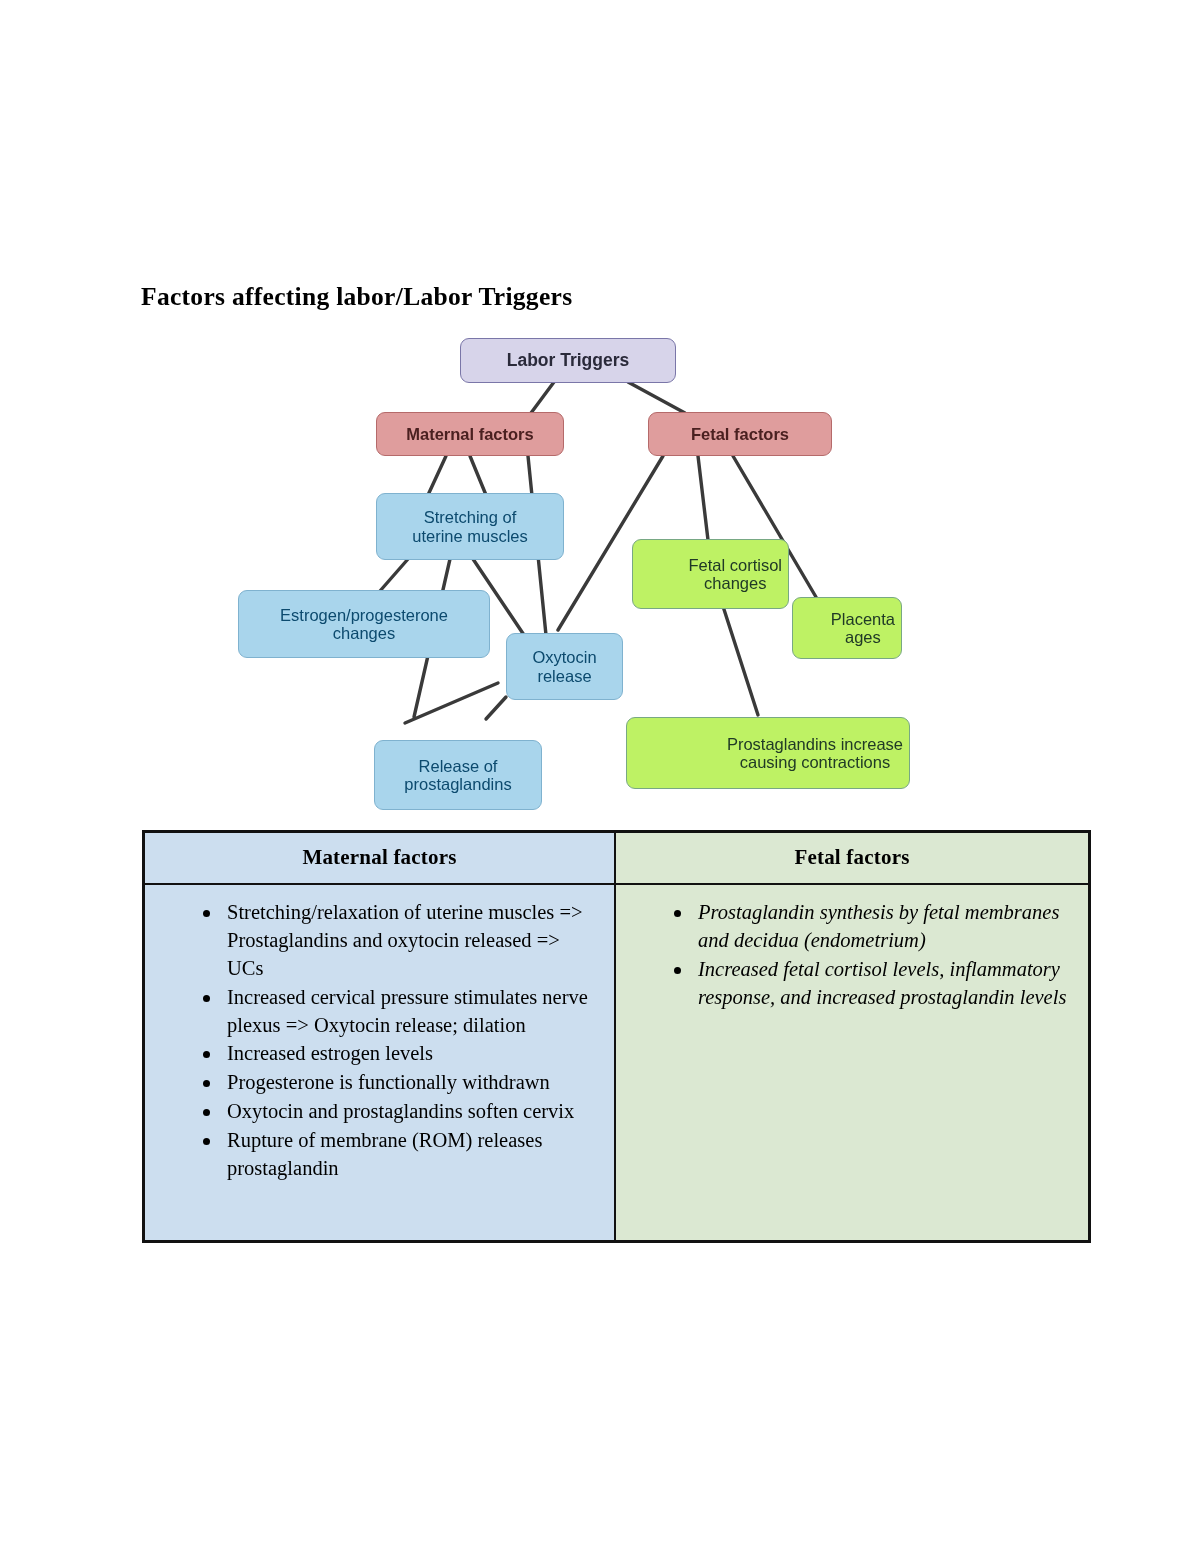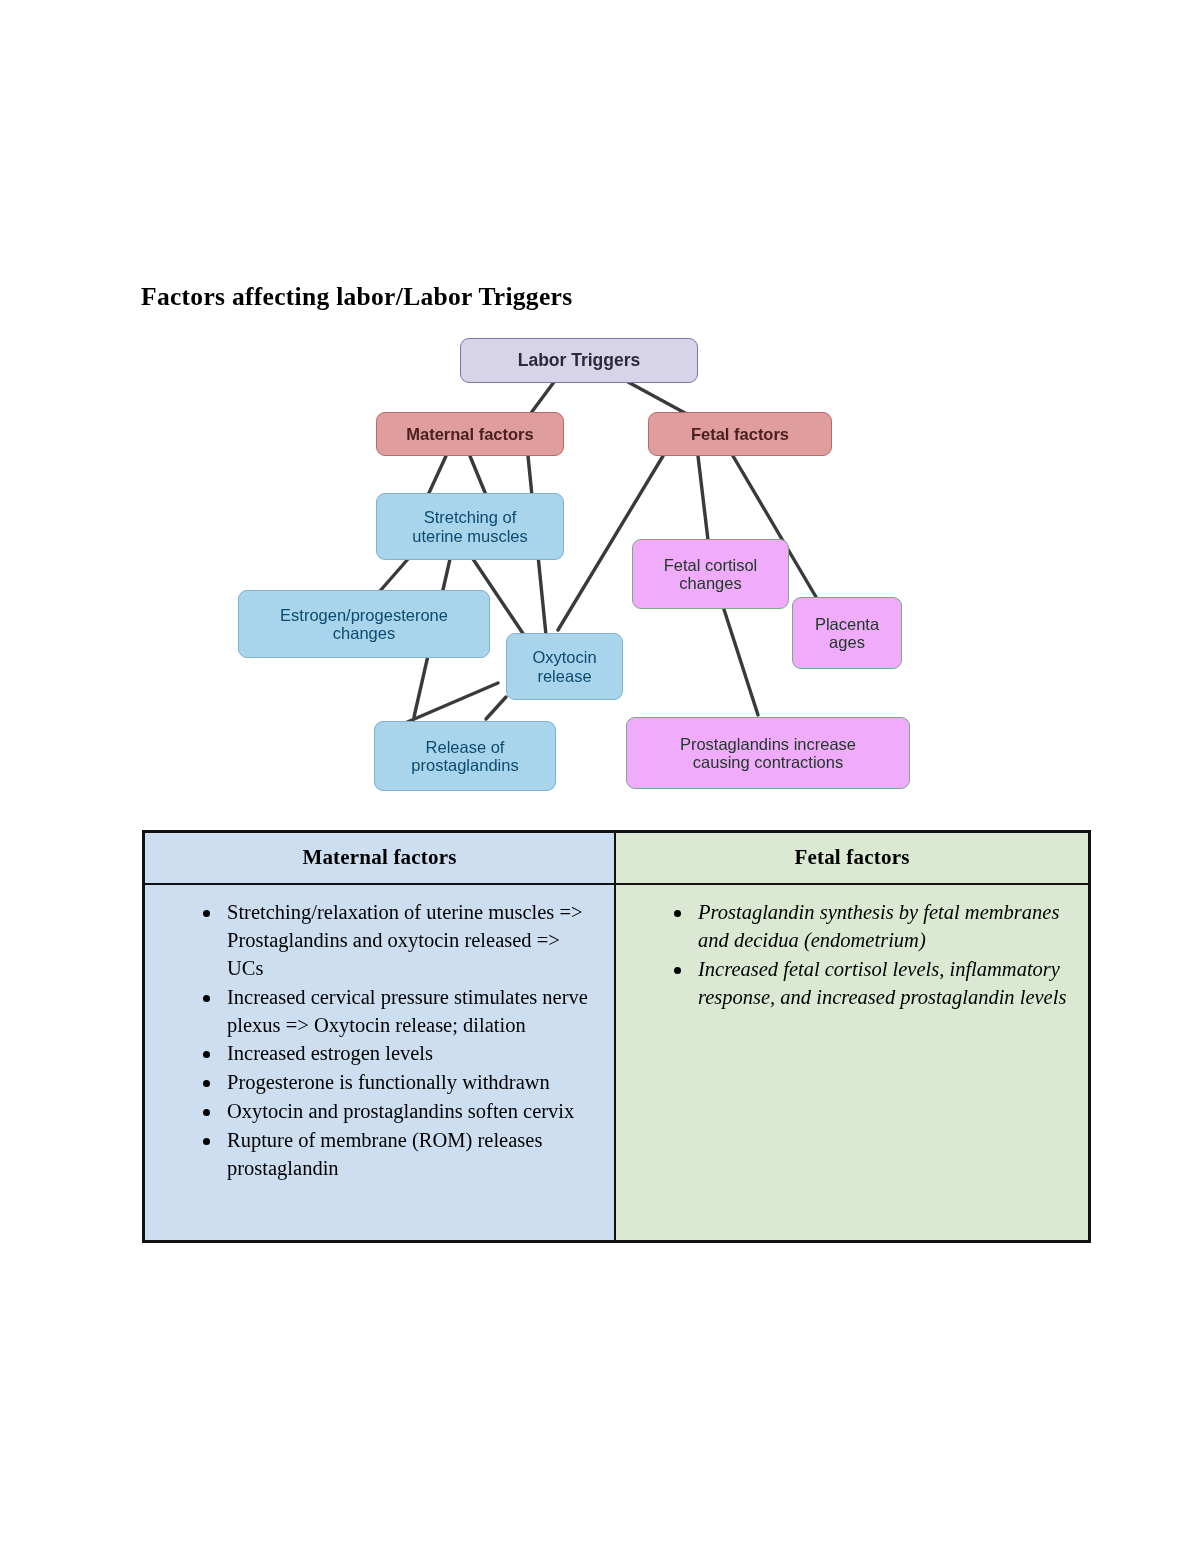--- a/index.html
+++ b/index.html
@@ -86,23 +86,24 @@
     border: 1.6px solid #b56a6a;
     color: #4a2020;
     font-weight: 600;
   }
   .node.blue {
     background: #a9d5ec;
     border: 1.6px solid #7fb2cf;
     color: #0c4a6e;
   }
   .node.green {
-    background: #f0abfc;
+    background: #bef264;
     border: 1.6px solid #78a884;
     color: #203a26;
+    justify-content: flex-end;
   }
 
   
   .tbl {
     position: absolute;
     left: 142px;
     top: 830px;
     width: 925px;
     border-collapse: collapse;
     table-layout: fixed;
@@ -181,21 +182,21 @@
         <line x1="435" y1="131" x2="330" y2="305"></line>
 
         <line x1="470" y1="131" x2="480" y2="215"></line>
 
         <line x1="505" y1="131" x2="588" y2="272"></line>
 
         <line x1="492" y1="272" x2="530" y2="390"></line>
       </g>
     </svg>
 
-    <div class="node lavender" style="left:232px; top:13px; width:238px; height:45px;">
+    <div class="node lavender" style="left:232px; top:13px; width:216px; height:45px;">
       <span>Labor Triggers</span>
     </div>
 
     <div class="node salmon" style="left:148px; top:87px; width:188px; height:44px;">
       <span>Maternal factors</span>
     </div>
 
     <div class="node salmon" style="left:420px; top:87px; width:184px; height:44px;">
       <span>Fetal factors</span>
     </div>
@@ -208,31 +209,31 @@
     <div class="node blue" style="left:10px; top:265px; width:252px; height:68px; white-space:pre-line;">
       <span>Estrogen/progesterone
 changes</span>
     </div>
 
     <div class="node blue" style="left:278px; top:308px; width:117px; height:67px; white-space:pre-line;">
       <span>Oxytocin
 release</span>
     </div>
 
-    <div class="node blue" style="left:146px; top:396px; width:182px; height:70px; white-space:pre-line;">
+    <div class="node blue" style="left:146px; top:415px; width:168px; height:70px; white-space:pre-line;">
       <span>Release of
 prostaglandins</span>
     </div>
 
     <div class="node green" style="left:404px; top:214px; width:157px; height:70px; white-space:pre-line;">
       <span>Fetal cortisol
 changes</span>
     </div>
 
-    <div class="node green" style="left:564px; top:272px; width:110px; height:72px; white-space:pre-line;">
+    <div class="node green" style="left:564px; top:272px; width:110px; height:62px; white-space:pre-line;">
       <span>Placenta
 ages</span>
     </div>
 
     <div class="node green" style="left:398px; top:392px; width:284px; height:72px; white-space:pre-line;">
       <span>Prostaglandins increase
 causing contractions</span>
     </div>
 
   </div>

